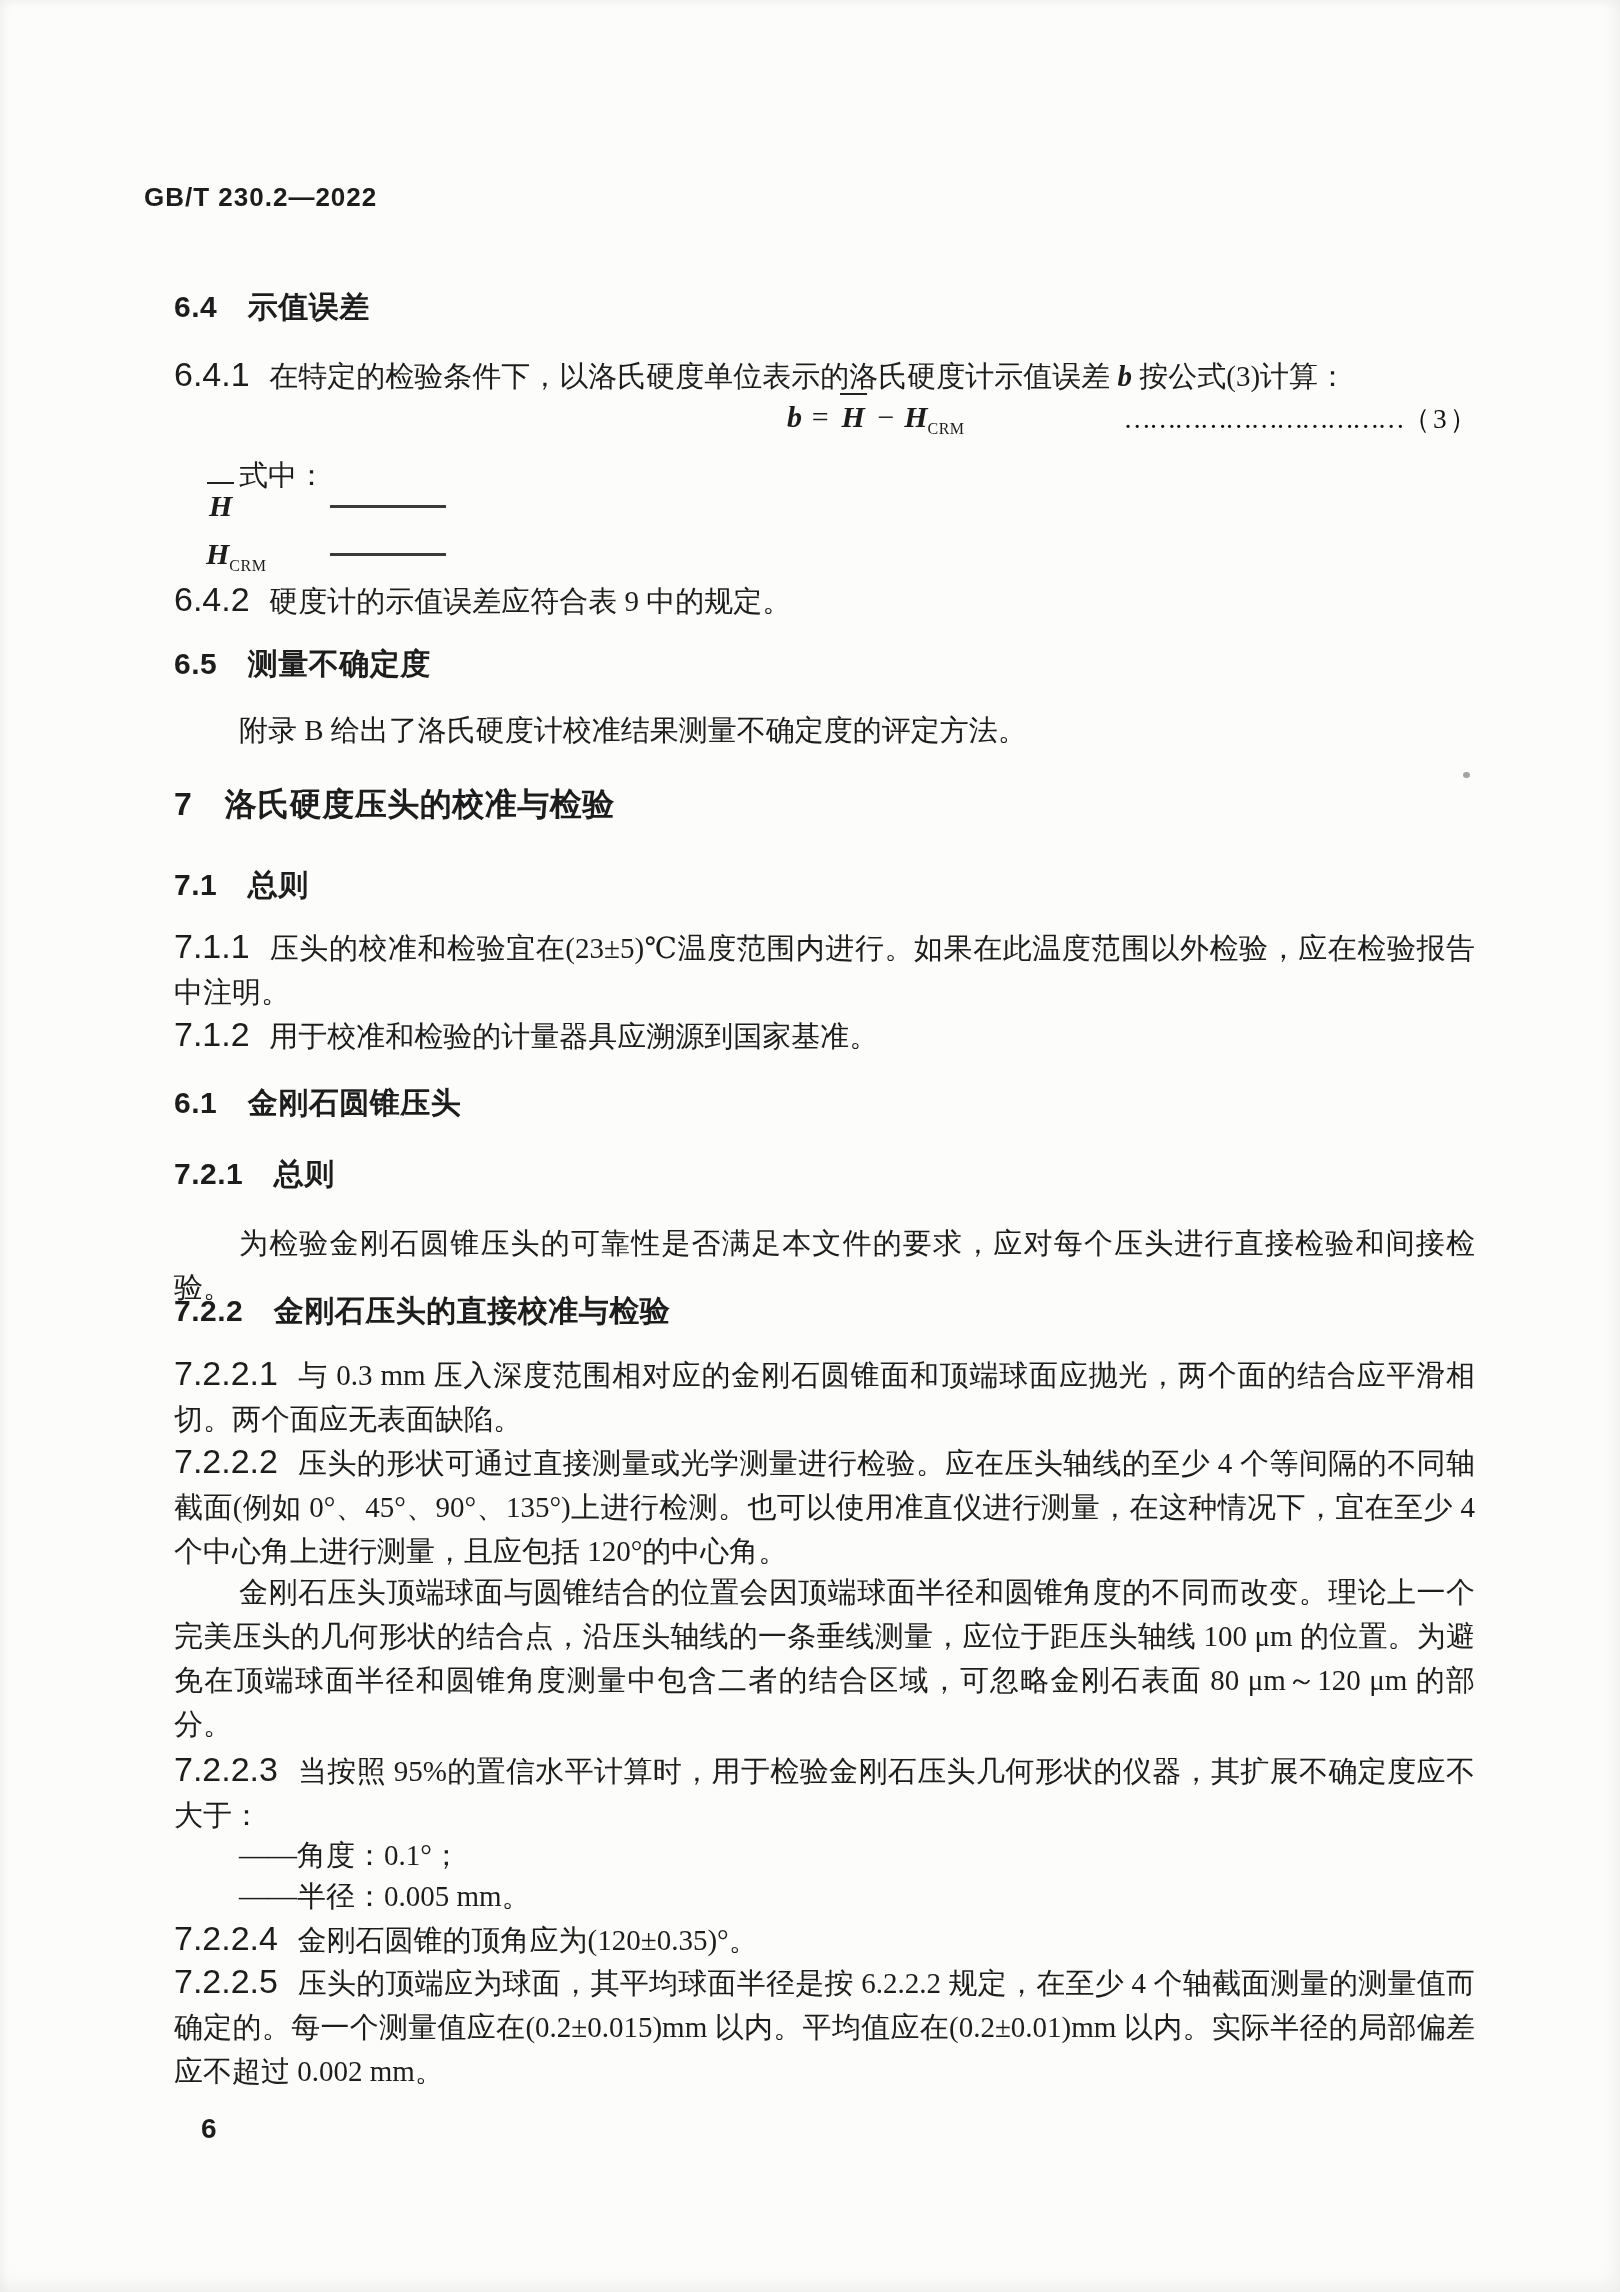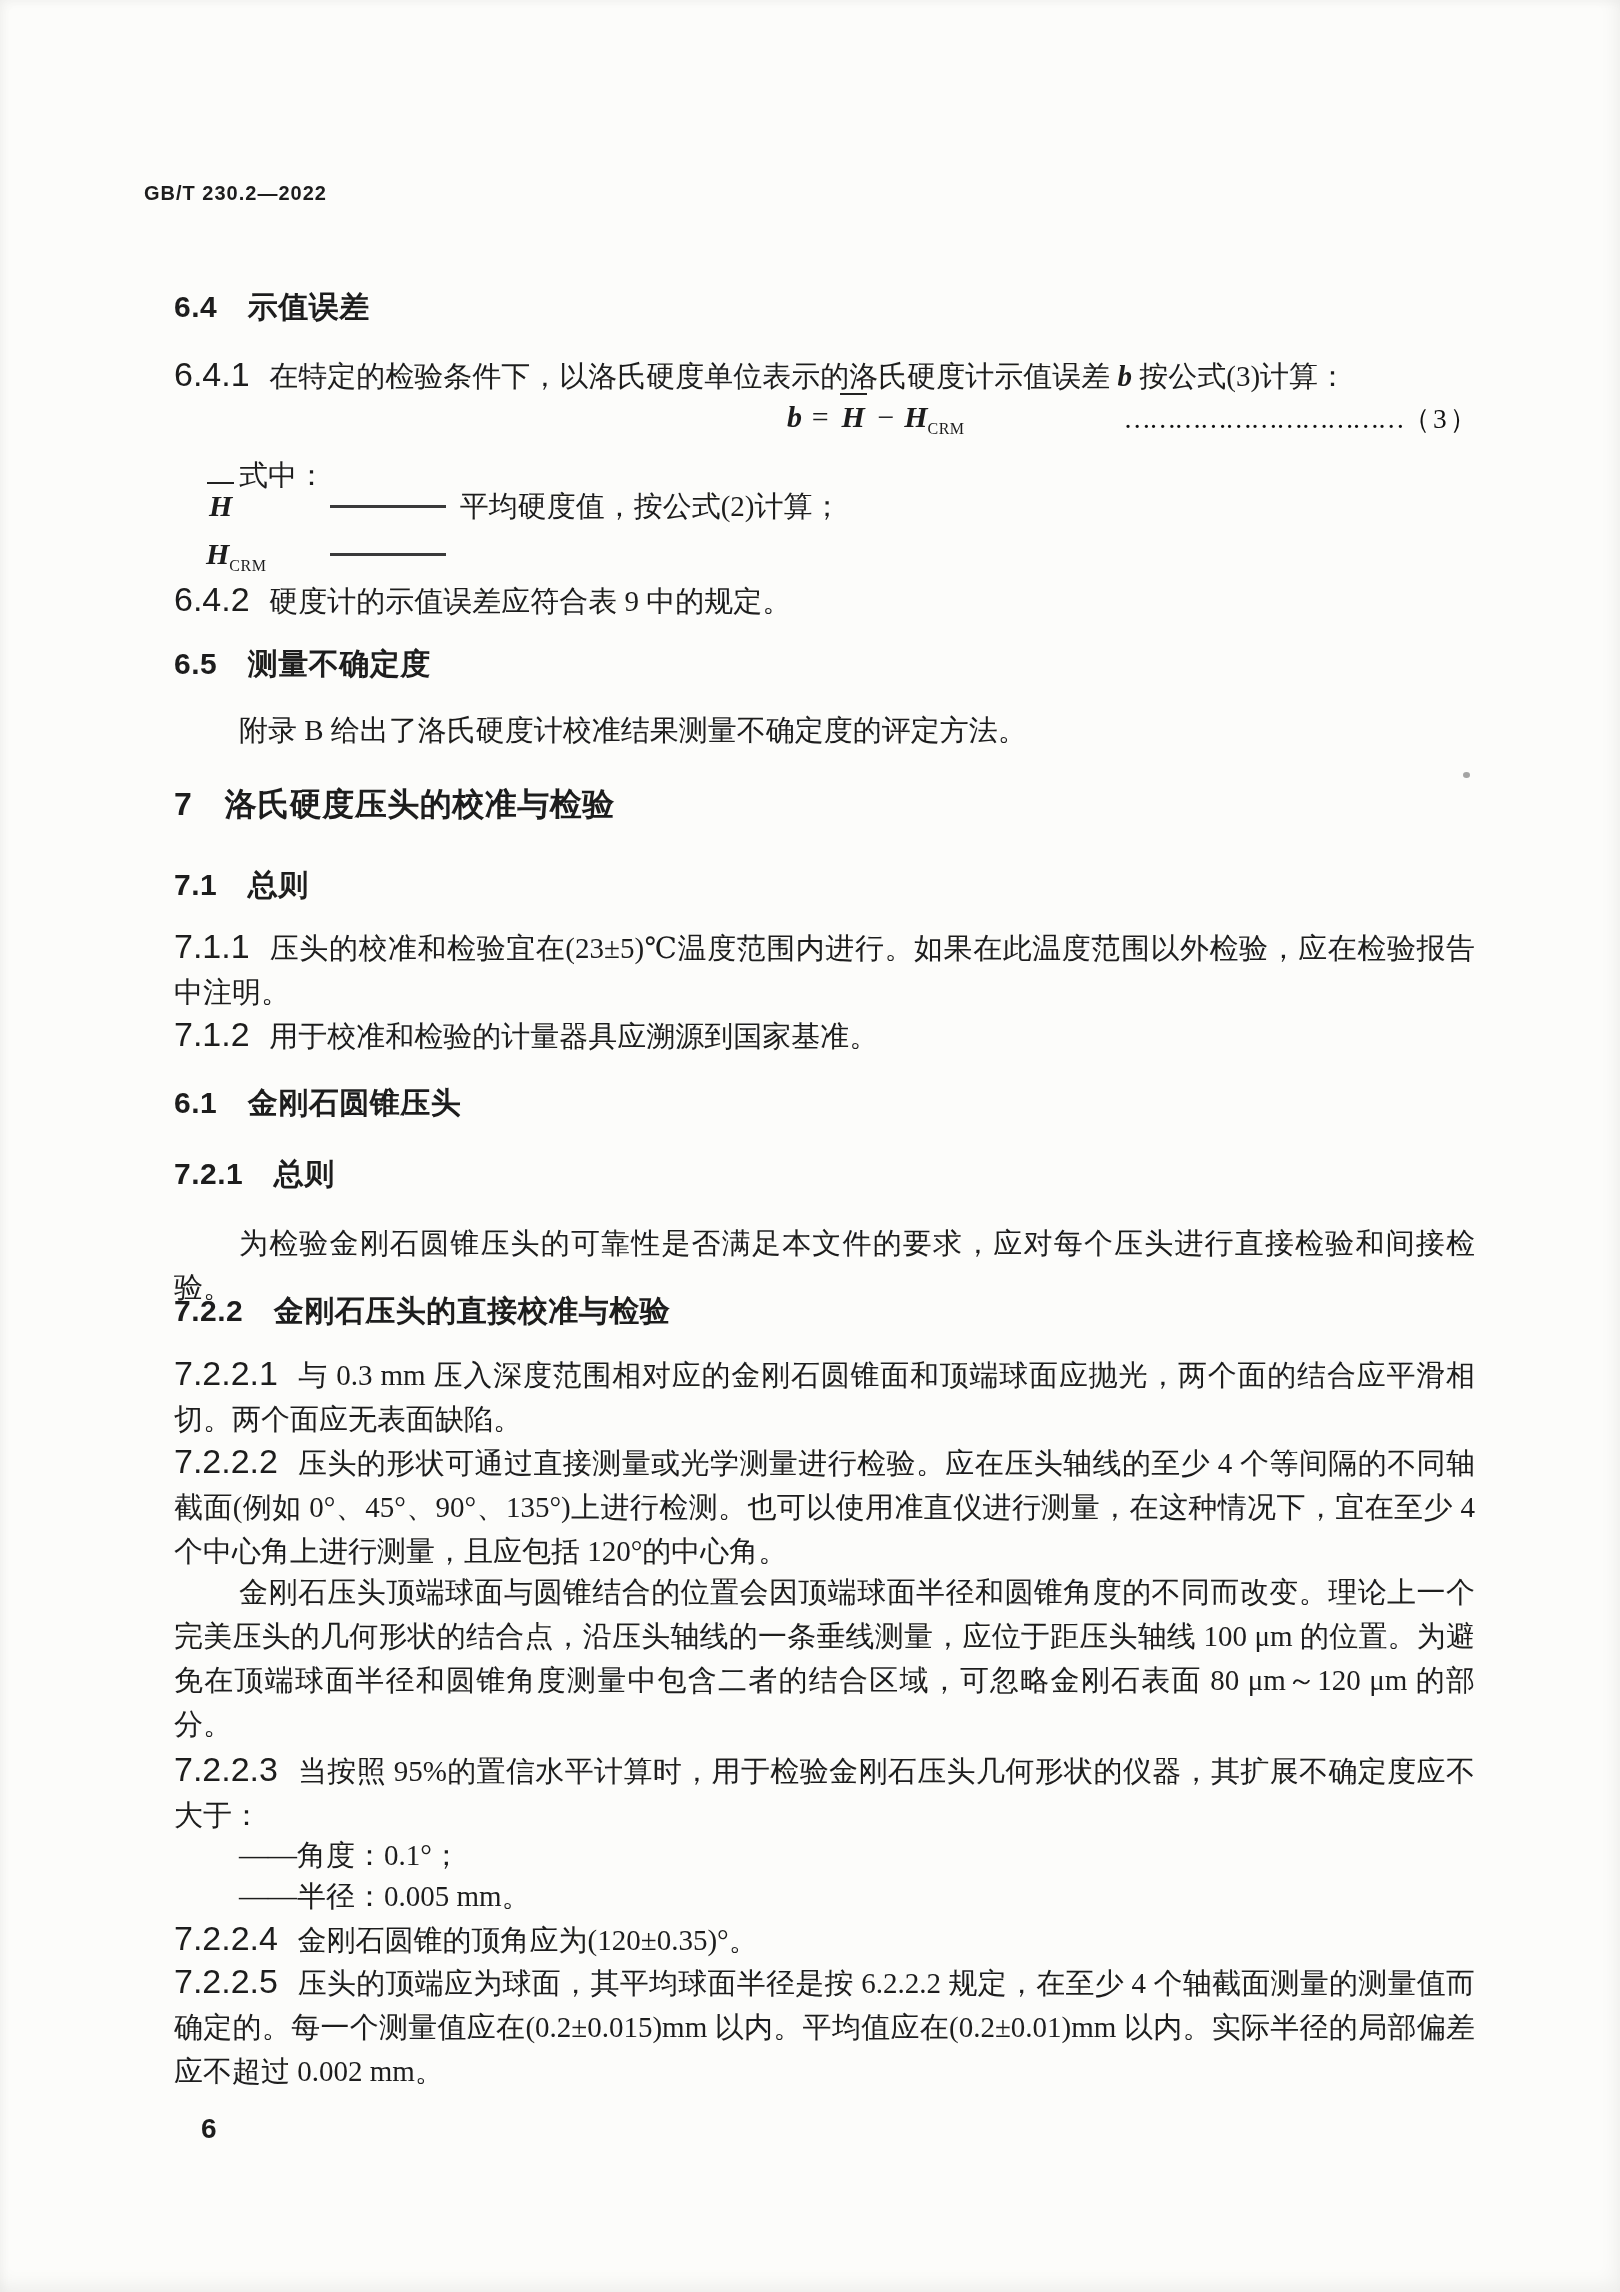--- a/index.html
+++ b/index.html
@@ -9,21 +9,21 @@
     margin:0 auto;
     background:#fcfcfa;
     box-shadow: inset -3.9px -7.8px 17.6px rgba(0,0,0,0.055), inset 2.9px 2.9px 9.8px rgba(0,0,0,0.03);
     overflow:hidden;
     font-family:"Liberation Serif","DejaVu Serif",serif;
     color:#1d1d1d;
   }
   .doc-header{
     position:absolute;
     font-family:"Liberation Sans","DejaVu Sans",sans-serif;
-    font-weight:700;font-size:20px;letter-spacing:1px;
+    font-weight:700;font-size:26px;letter-spacing:1px;
   }
   .content{
     position:absolute;left:162px;top:0;width:1301px;
     font-size:29px;line-height:44px;
     text-align:justify;
   }
   .content > *{position:absolute;left:0;width:100%;margin:12px;}
   .heading{
     font-family:"Liberation Sans","DejaVu Sans",sans-serif;
     font-weight:700;font-size:30px;letter-spacing:0.5px;
@@ -86,21 +86,20 @@
     <div class="formula-line" style="top:383px">
       <span class="formula"><span class="var">b</span><span class="op">=</span><span class="hbar"><span class="var">H</span></span><span class="op">−</span><span class="var">H</span><sub>CRM</sub></span>
       <span class="eq-leader">……………………………（ 3 ）</span>
     </div>
 
     <p class="indent" style="top:441px">式中：</p>
 
     <div class="def-row" style="top:472px">
       <span class="def-sym"><span class="hbar"><span class="var">H</span></span></span>
       <span class="def-dash"></span>
-      <span class="def-text">平均硬度值，按公式(2)计算；</span>
     </div>
 
     <div class="def-row" style="top:520px">
       <span class="def-sym"><span class="var">H</span><sub>CRM</sub></span>
       <span class="def-dash"></span>
     </div>
 
     <p class="clause" style="top:565px"><span class="clause-label">6.4.2</span><span>硬度计的示值误差应符合表 9 中的规定。</span></p>
 
     <h2 class="heading" style="top:630px">6.5　测量不确定度</h2>

